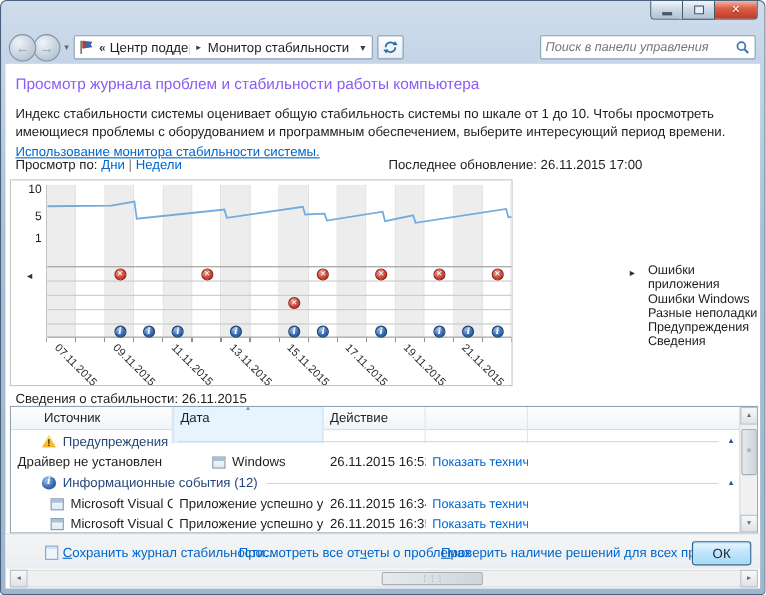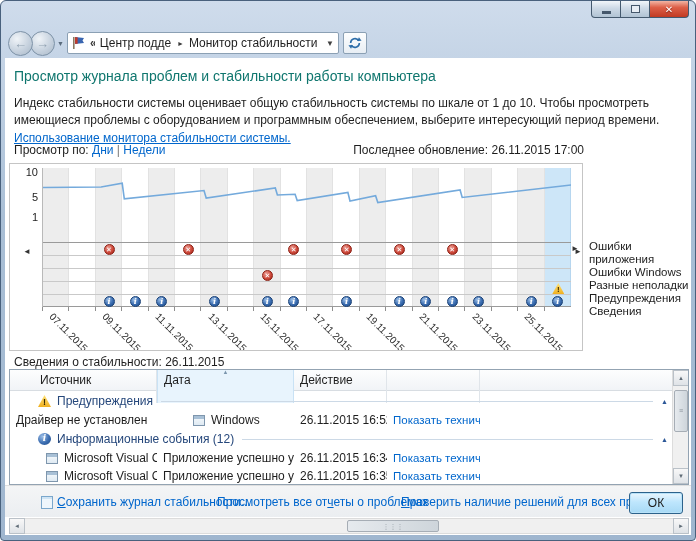--- a/index.html
+++ b/index.html
@@ -37,31 +37,31 @@
   .refresh { width:24px; height:22px; margin-left:4px; border:1px solid #8ba0b4; border-radius:2px;
              background:linear-gradient(#fdfefe,#e8eef4); display:flex; align-items:center; justify-content:center; }
   .search { position:absolute; right:8px; top:4px; width:196px; height:22px; background:#fff; border:1px solid #8ba0b4;
             border-radius:2px; display:flex; align-items:center; padding:0 4px; }
   .search input { flex:1; border:none; outline:none; font-family:inherit; font-size:11.5px; font-style:italic; color:#555; min-width:0; }
   .search input::placeholder { color:#777; font-style:italic; }
 
   
   .body { position:absolute; top:57px; left:4px; right:4px; bottom:5px; background:#fff; }
 
-  .page-title { position:absolute; left:9px; top:10px; font-size:14px; color:#0f766e; }
+  .page-title { position:absolute; left:9px; top:10px; font-size:14px; color:#8b5cf6; }
   .desc { position:absolute; left:9px; top:37px; right:14px; line-height:1.45; color:#1e1e1e; }
   a, .link { color:#0066cc; text-decoration:none; cursor:pointer; }
   .u { text-decoration:underline; }
 
   .viewrow { position:absolute; left:9px; right:9px; top:85px; height:16px; }
   .lastupd { position:absolute; right:98px; top:0; }
   .lastupd b { font-weight:normal; }
 
   
-  .chart-box { position:absolute; left:4px; top:105px; width:574px; height:188px; border:1px solid #c5c5c5;
+  .chart-box { position:absolute; left:4px; top:105px; width:457px; height:188px; border:1px solid #c5c5c5;
                background:#fff; overflow:hidden;padding-left:28px; }
   .ylab { position:absolute; width:26px; text-align:right; font-size:11px; color:#1e1e1e; }
   .plot { position:absolute; left:32px; top:4px; width:528px; height:139px; border-left:1px solid #b9b9b9; border-right:1px solid #b9b9b9; }
   .stripe { position:absolute; top:0; height:139px; border-right:1px solid #e2e2e2; background:#fff; }
   .stripe.g { background:#ededed; }
   .stripe.sel { background:#cde6f8; border-right-color:#b6d6ef; }
   .plot svg { position:absolute; left:0; top:0; }
   .hline { position:absolute; left:0; width:528px; height:0; border-top:1px solid #c9c9c9; }
   .hline.dark { border-top-color:#9a9a9a; }
   .cicon { position:absolute; width:11px; height:11px; text-align:center; }
@@ -162,20 +162,27 @@
       <span class="crumbsep">►</span>
       <span class="crumbtext">Монитор стабильности системы</span>
       <span class="crumbdd">▼</span>
     </div>
     <div class="refresh">
       <svg width="14" height="14" viewBox="0 0 16 16">
         <path d="M13 8a5 5 0 0 1-9.3 2.5" fill="none" stroke="#2d6da8" stroke-width="1.8"></path>
         <path d="M3 8a5 5 0 0 1 9.3-2.5" fill="none" stroke="#2d6da8" stroke-width="1.8"></path>
         <polygon points="12.5,1.5 15.5,5.5 10.5,5.8" fill="#2d6da8"></polygon>
         <polygon points="3.5,14.5 0.5,10.5 5.5,10.2" fill="#2d6da8"></polygon>
+      </svg>
+    </div>
+    <div class="search">
+      <input type="text" placeholder="Поиск в панели управления" style="">
+      <svg width="14" height="14" viewBox="0 0 14 14">
+        <circle cx="6" cy="6" r="3.6" fill="none" stroke="#3f74ad" stroke-width="1.6"></circle>
+        <line x1="8.8" y1="8.8" x2="12.2" y2="12.2" stroke="#3f74ad" stroke-width="1.8"></line>
       </svg>
     </div>
   </div>
 
   <div class="body">
 
     <div class="page-title">Просмотр журнала проблем и стабильности работы компьютера</div>
 
     <div class="desc">
       <span>Индекс стабильности системы оценивает общую стабильность системы по шкале от 1 до 10. Чтобы просмотреть имеющиеся проблемы с оборудованием и программным обеспечением, выберите интересующий период времени.</span>

